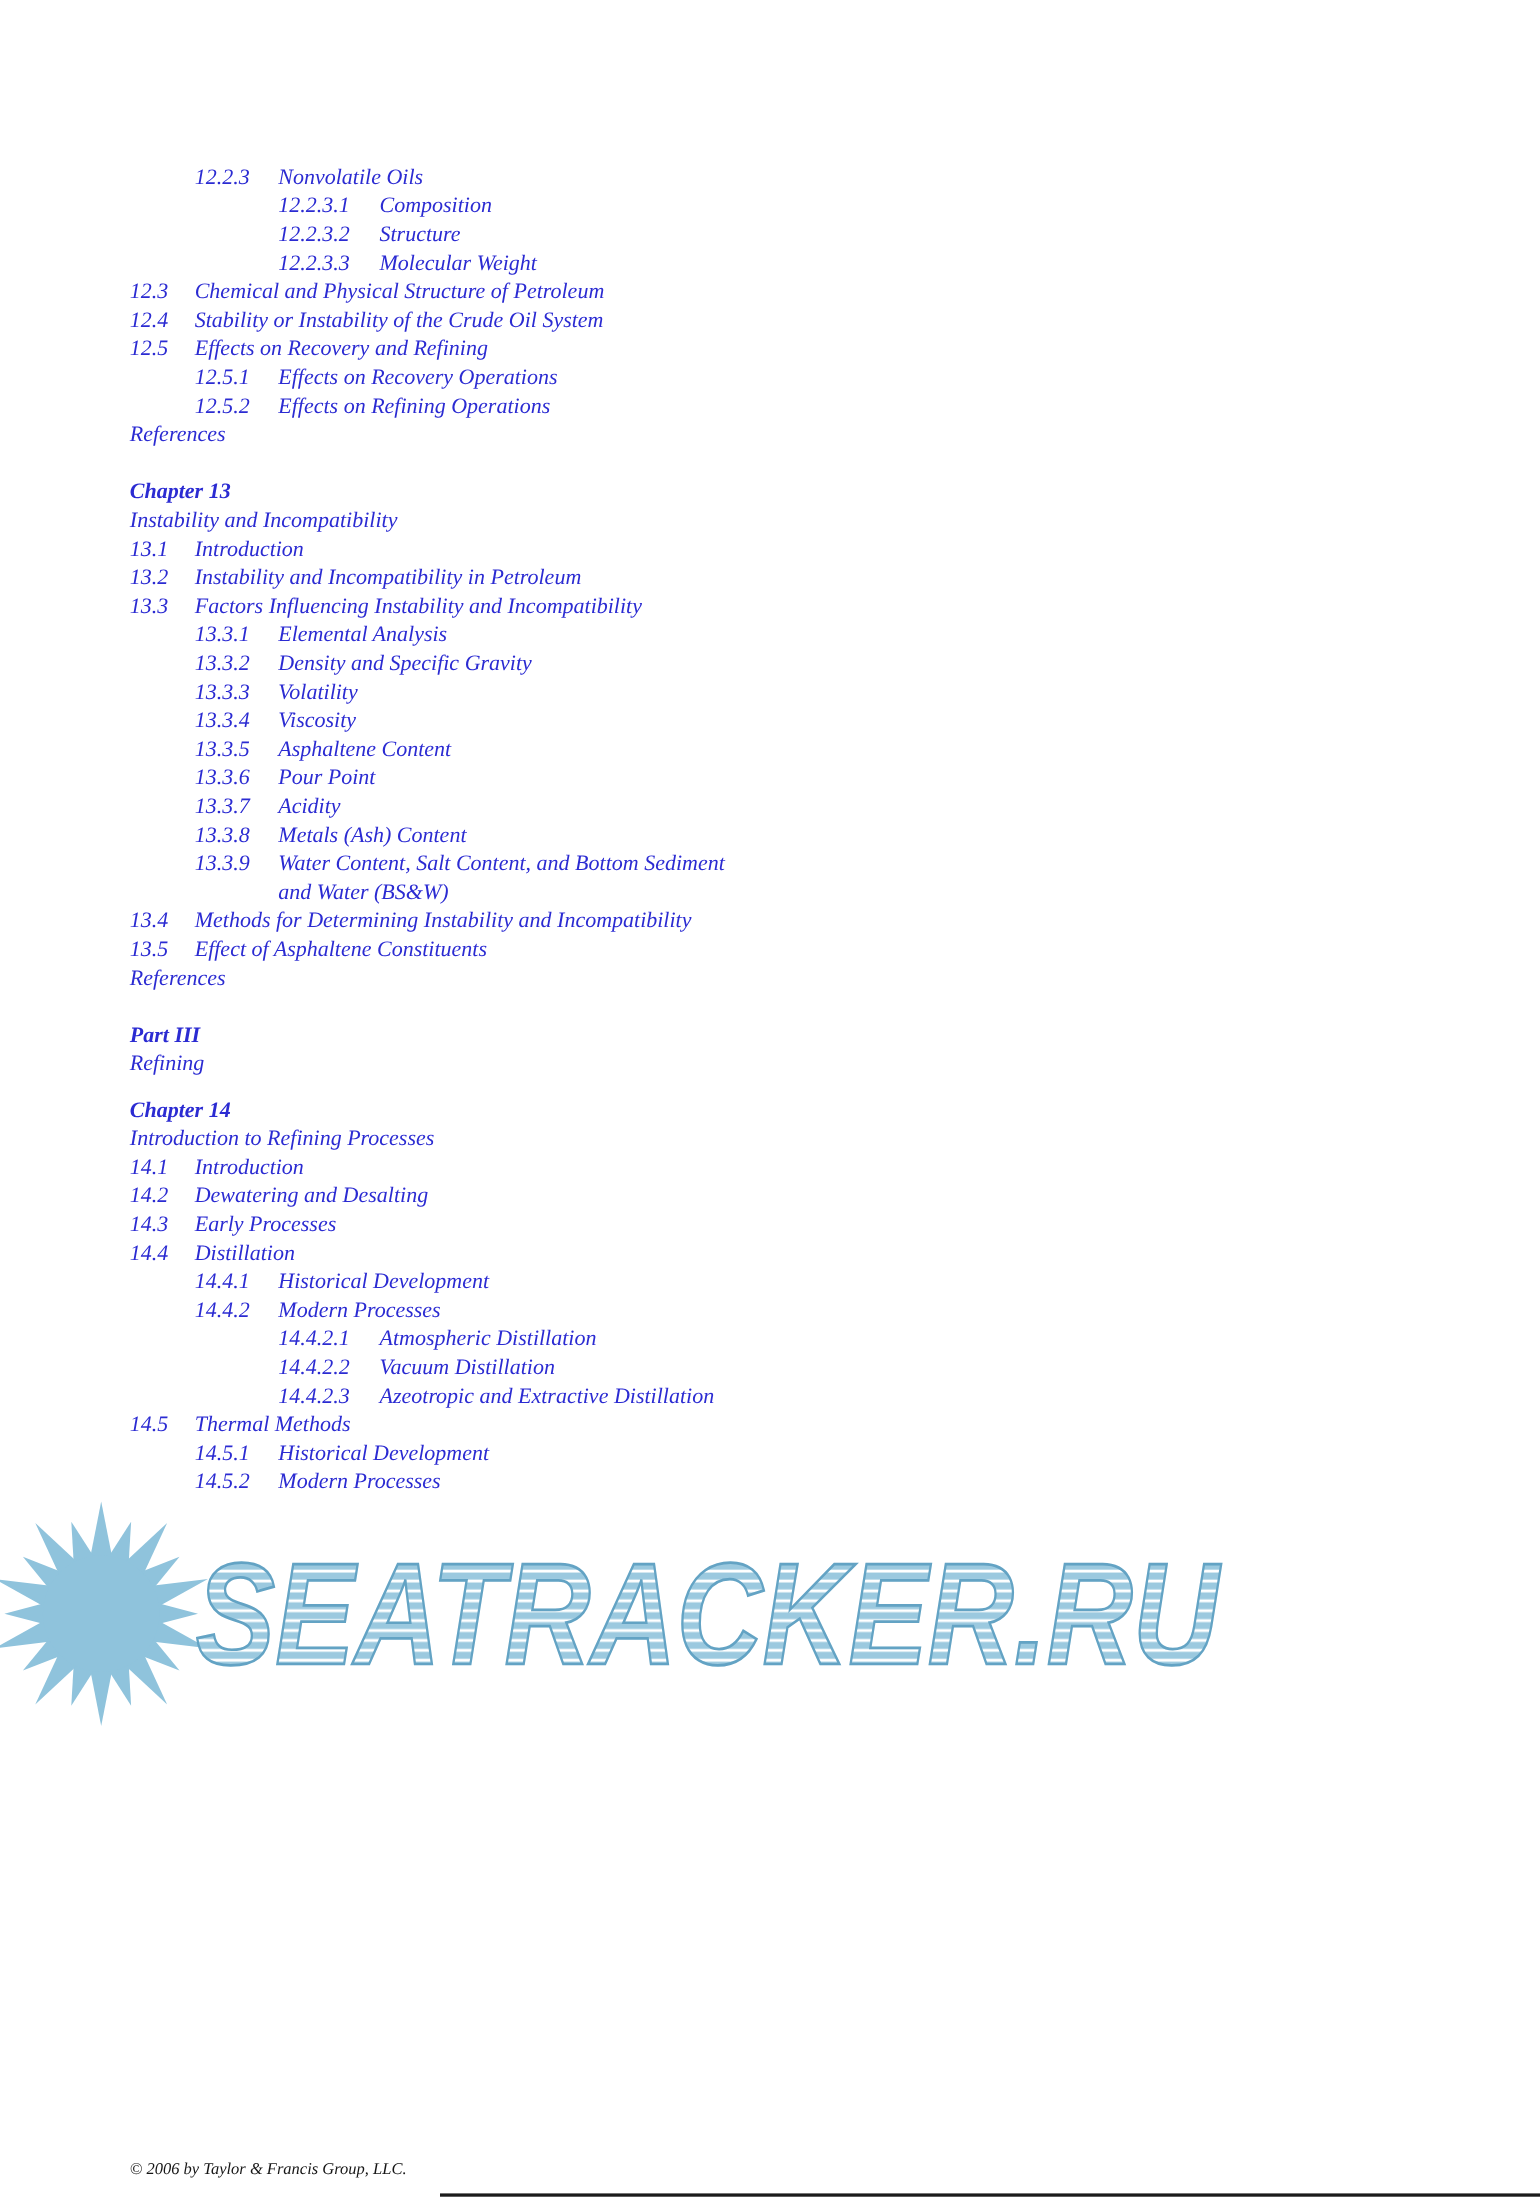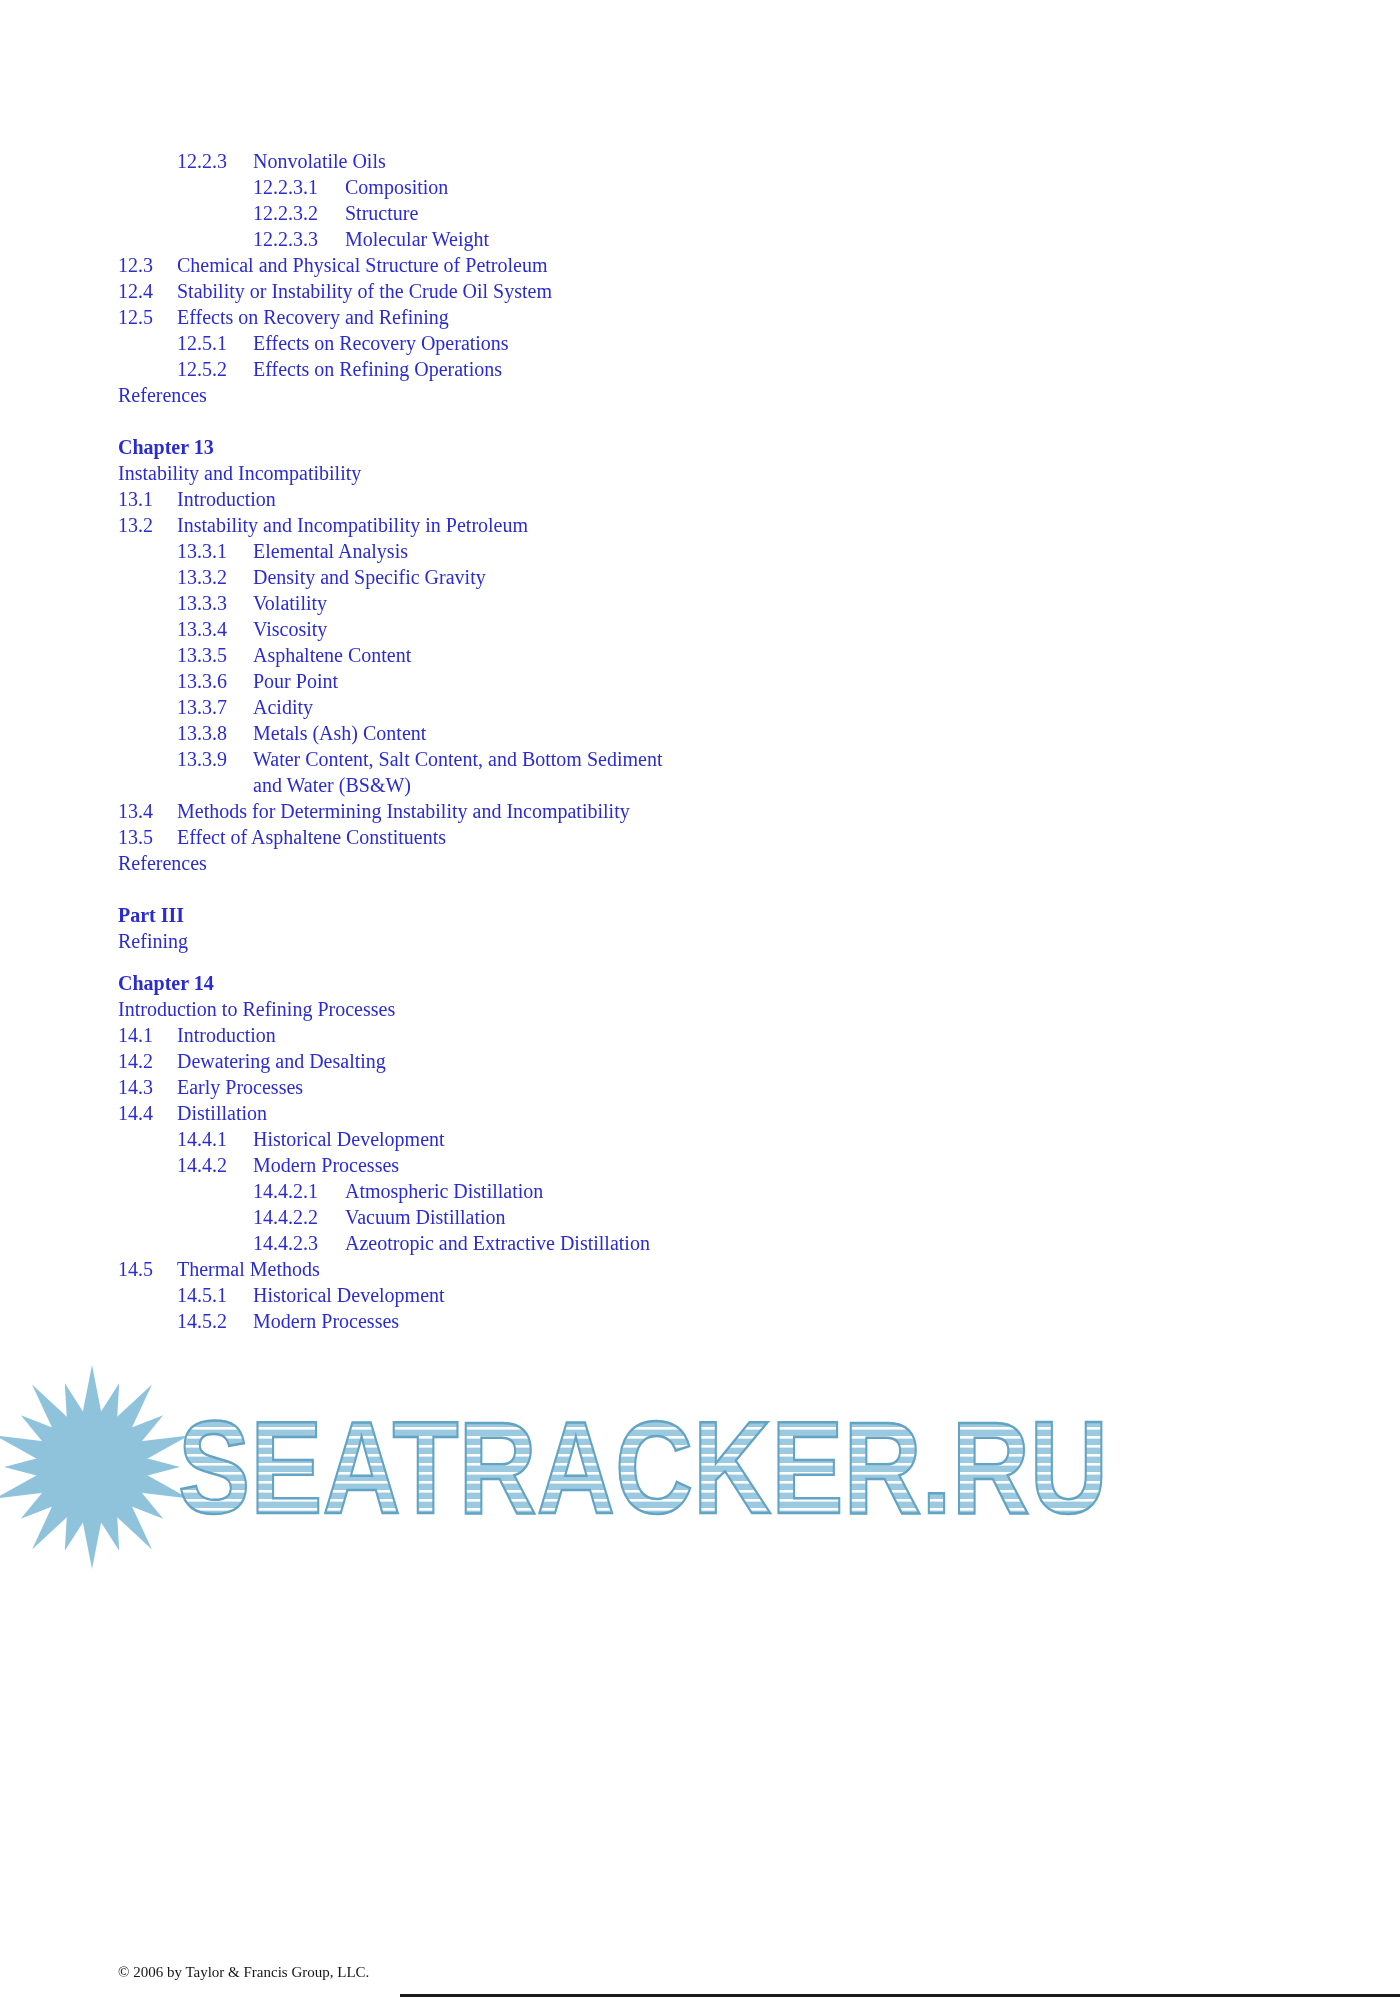--- a/index.html
+++ b/index.html
@@ -8,20 +8,21 @@
     width: 1400px; height: 2000px;
     font-family: "Liberation Serif", serif;
     position: relative;
     overflow: hidden;
   }
   .page {
     position: relative;
     width: 1400px; height: 2000px;
     background: #ffffff;
     overflow: hidden;
+    font-style: italic;
   }
   .toc {
     position: absolute;
     left: 118px; top: 148px;
     width: 665px;
     color: #2b2bd2;
     font-size: 20px;
     line-height: 26px;
   }
   .row { display: flex; align-items: flex-start; }
@@ -107,20 +108,24 @@
       <div class="row level0">
         <span class="title">Instability and Incompatibility</span>
       </div>
       <div class="row level0">
         <span class="num">13.1</span>
         <span class="title">Introduction</span>
       </div>
       <div class="row level0">
         <span class="num">13.2</span>
         <span class="title">Instability and Incompatibility in Petroleum</span>
+      </div>
+      <div class="row level0">
+        <span class="num">13.3</span>
+        <span class="title">Factors Influencing Instability and Incompatibility</span>
       </div>
       <div class="row level1">
         <span class="num">13.3.1</span>
         <span class="title">Elemental Analysis</span>
       </div>
       <div class="row level1">
         <span class="num">13.3.2</span>
         <span class="title">Density and Specific Gravity</span>
       </div>
       <div class="row level1">

